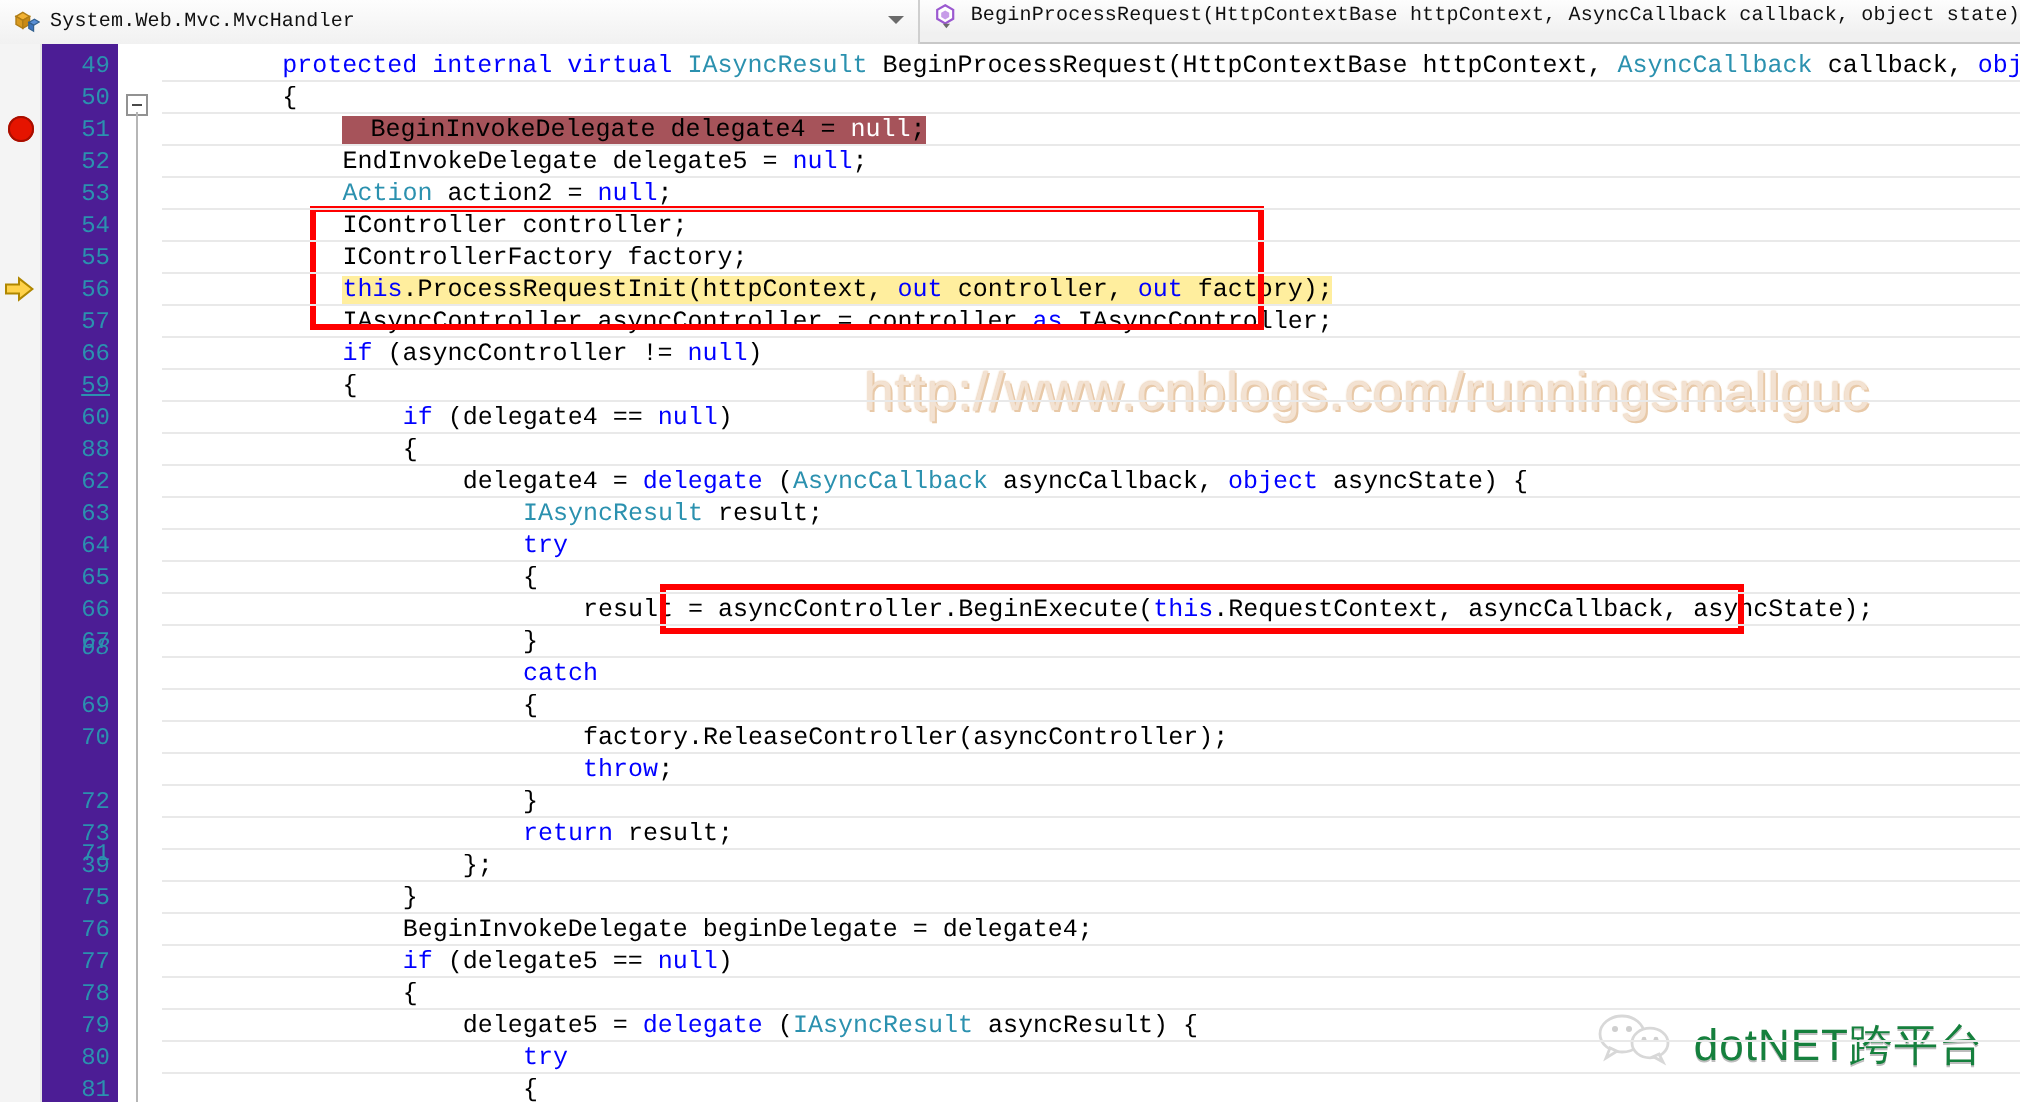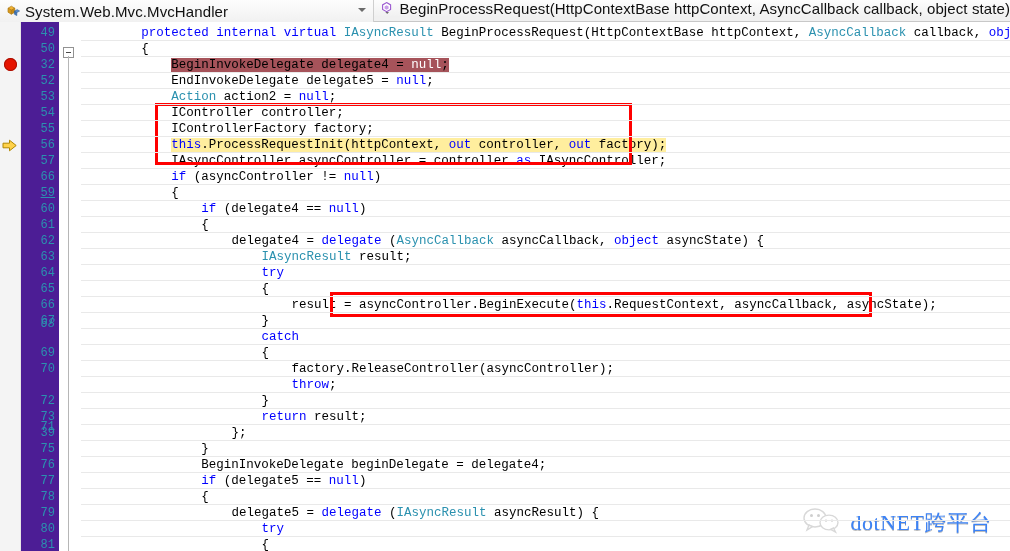--- a/index.html
+++ b/index.html
@@ -36,22 +36,22 @@
   }
   .navbar .topline{
     position:absolute;left:0;top:0;width:1010px;height:2px;background:#2d6ca8;
   }
   .nav-icon{
     width:14px;height:14px;margin-left:6px;margin-right:5px;
     flex:0 0 auto;position:relative;
   }
   .nav-label{
     white-space:nowrap;overflow:hidden;text-overflow:clip;
-    font-family:Liberation Sans, sans-serif;
-    font-size:15px;color:#101010;letter-spacing:0.1px;
+    font-family:Liberation Mono, monospace;
+    font-size:10px;color:#101010;letter-spacing:0.1px;
   }
   .nav-caret{
     position:absolute;right:7px;top:8px;
     width:0;height:0;border-left:4px solid transparent;border-right:4px solid transparent;
     border-top:4px solid #6b6b6b;
   }
 
   
   .editor{
     position:absolute;left:0;top:22px;width:1010px;height:529px;
@@ -111,21 +111,21 @@
   .code-line{
     position:absolute;left:0;height:16px;white-space:pre;
     font-family:"Liberation Mono","DejaVu Sans Mono",monospace;
     font-size:12.5px;line-height:16px;
   }
   .kw{color:#0000ff;}
   .type{color:#2b91af;}
   .plain{color:#000000;}
 
   
-  .hl-bp{background:#a6535a;color:#ffffff;}
+  .hl-bp{background:#a6535a;color:#ffffff;padding-left:14px;}
   .hl-bp .kw,.hl-bp .type{color:#ffffff;}
   .hl-cur{background:#ffee9e;}
 
   
   .redbox{
     position:absolute;border:3px solid #ff0000;box-sizing:border-box;
     pointer-events:none;background:transparent;
   }
 
   
@@ -139,22 +139,22 @@
     pointer-events:none;
   }
 
   
   .brand{
     position:absolute;right:18px;bottom:12px;
     display:flex;align-items:center;gap:9px;
     pointer-events:none;
   }
   .brand-text{
-    font-family:Liberation Serif, serif;
-    font-size:22px;color:#3b82f6;
+    font-family:Liberation Sans, sans-serif;
+    font-size:22px;color:#15803d;
     text-shadow:0 1px 0 #bdbdbd;
     letter-spacing:0.5px;white-space:nowrap;
   }
 </style>
 </head>
 <body>
 
 <div id="app">
 
   <div class="navbar">
@@ -185,31 +185,31 @@
       <span class="nav-label">BeginProcessRequest(HttpContextBase httpContext, AsyncCallback callback, object state)</span>
     </div>
   </div>
 
   <div class="editor">
 
     <div class="gutter-indicator"></div>
     <div class="gutter-numbers">
         <div class="line-no" style="top: 3px;">49</div>
         <div class="line-no" style="top: 19px;">50</div>
-        <div class="line-no" style="top: 35px;">32</div>
+        <div class="line-no" style="top: 35px;">51</div>
         <div class="line-no" style="top: 51px;">52</div>
         <div class="line-no" style="top: 67px;">53</div>
         <div class="line-no" style="top: 83px;">54</div>
         <div class="line-no" style="top: 99px;">55</div>
         <div class="line-no" style="top: 115px;">56</div>
         <div class="line-no" style="top: 131px;">57</div>
         <div class="line-no" style="top: 147px;">66</div>
         <div class="line-no" style="top: 163px; text-decoration: underline;">59</div>
         <div class="line-no" style="top: 179px;">60</div>
-        <div class="line-no" style="top: 195px;">61</div>
+        <div class="line-no" style="top: 195px;">88</div>
         <div class="line-no" style="top: 211px;">62</div>
         <div class="line-no" style="top: 227px;">63</div>
         <div class="line-no" style="top: 243px;">64</div>
         <div class="line-no" style="top: 259px;">65</div>
         <div class="line-no" style="top: 275px;">66</div>
         <div class="line-no" style="top: 291px;">67</div>
         <div class="line-no" style="top: 294px; font-style: italic;">68</div>
         <div class="line-no" style="top: 323px;">69</div>
         <div class="line-no" style="top: 339px;">70</div>
         <div class="line-no" style="top: 355px; margin-top: 42px;">71</div>
@@ -232,20 +232,21 @@
     <div class="breakpoint" id="bp-glyph" style="top: 36px;"></div>
 
     <div class="curr-arrow" id="cur-glyph" style="top: 116px;">
       <svg width="16" height="13" viewBox="0 0 16 13">
         <path d="M1 4.2 L7.5 4.2 L7.5 1.2 L14.2 6.5 L7.5 11.8 L7.5 8.8 L1 8.8 Z" fill="#ffd24a" stroke="#b08700" stroke-width="1"></path>
       </svg>
     </div>
 
     <div class="code" id="code-surface"><div class="code-line" style="top: 3px; left: 60.16px;"><span><span class="kw">protected internal virtual </span><span class="type">IAsyncResult</span><span class="plain"> BeginProcessRequest(HttpContextBase httpContext, </span><span class="type">AsyncCallback</span><span class="plain"> callback, </span><span class="kw">object</span></span></div><div class="code-line" style="top: 19px; left: 60.16px;"><span><span class="plain">{</span></span></div><div class="code-line" style="top: 35px; left: 90.24px;"><span class="hl-bp"><span class="plain">BeginInvokeDelegate delegate4 = </span><span class="kw">null</span><span class="plain">;</span></span></div><div class="code-line" style="top: 51px; left: 90.24px;"><span><span class="plain">EndInvokeDelegate delegate5 = </span><span class="kw">null</span><span class="plain">;</span></span></div><div class="code-line" style="top: 67px; left: 90.24px;"><span><span class="type">Action</span><span class="plain"> action2 = </span><span class="kw">null</span><span class="plain">;</span></span></div><div class="code-line" style="top: 83px; left: 90.24px;"><span><span class="plain">IController controller;</span></span></div><div class="code-line" style="top: 99px; left: 90.24px;"><span><span class="plain">IControllerFactory factory;</span></span></div><div class="code-line" style="top: 115px; left: 90.24px;"><span class="hl-cur"><span class="kw">this</span><span class="plain">.ProcessRequestInit(httpContext, </span><span class="kw">out</span><span class="plain"> controller, </span><span class="kw">out</span><span class="plain"> factory);</span></span></div><div class="code-line" style="top: 131px; left: 90.24px;"><span><span class="plain">IAsyncController asyncController = controller </span><span class="kw">as</span><span class="plain"> IAsyncController;</span></span></div><div class="code-line" style="top: 147px; left: 90.24px;"><span><span class="kw">if</span><span class="plain"> (asyncController != </span><span class="kw">null</span><span class="plain">)</span></span></div><div class="code-line" style="top: 163px; left: 90.24px;"><span><span class="plain">{</span></span></div><div class="code-line" style="top: 179px; left: 120.32px;"><span><span class="kw">if</span><span class="plain"> (delegate4 == </span><span class="kw">null</span><span class="plain">)</span></span></div><div class="code-line" style="top: 195px; left: 120.32px;"><span><span class="plain">{</span></span></div><div class="code-line" style="top: 211px; left: 150.4px;"><span><span class="plain">delegate4 = </span><span class="kw">delegate</span><span class="plain"> (</span><span class="type">AsyncCallback</span><span class="plain"> asyncCallback, </span><span class="kw">object</span><span class="plain"> asyncState) {</span></span></div><div class="code-line" style="top: 227px; left: 180.48px;"><span><span class="type">IAsyncResult</span><span class="plain"> result;</span></span></div><div class="code-line" style="top: 243px; left: 180.48px;"><span><span class="kw">try</span></span></div><div class="code-line" style="top: 259px; left: 180.48px;"><span><span class="plain">{</span></span></div><div class="code-line" style="top: 275px; left: 210.56px;"><span><span class="plain">result = asyncController.BeginExecute(</span><span class="kw">this</span><span class="plain">.RequestContext, asyncCallback, asyncState);</span></span></div><div class="code-line" style="top: 291px; left: 180.48px;"><span><span class="plain">}</span></span></div><div class="code-line" style="top: 307px; left: 180.48px;"><span><span class="kw">catch</span></span></div><div class="code-line" style="top: 323px; left: 180.48px;"><span><span class="plain">{</span></span></div><div class="code-line" style="top: 339px; left: 210.56px;"><span><span class="plain">factory.ReleaseController(asyncController);</span></span></div><div class="code-line" style="top: 355px; left: 210.56px;"><span><span class="kw">throw</span><span class="plain">;</span></span></div><div class="code-line" style="top: 371px; left: 180.48px;"><span><span class="plain">}</span></span></div><div class="code-line" style="top: 387px; left: 180.48px;"><span><span class="kw">return</span><span class="plain"> result;</span></span></div><div class="code-line" style="top: 403px; left: 150.4px;"><span><span class="plain">};</span></span></div><div class="code-line" style="top: 419px; left: 120.32px;"><span><span class="plain">}</span></span></div><div class="code-line" style="top: 435px; left: 120.32px;"><span><span class="plain">BeginInvokeDelegate beginDelegate = delegate4;</span></span></div><div class="code-line" style="top: 451px; left: 120.32px;"><span><span class="kw">if</span><span class="plain"> (delegate5 == </span><span class="kw">null</span><span class="plain">)</span></span></div><div class="code-line" style="top: 467px; left: 120.32px;"><span><span class="plain">{</span></span></div><div class="code-line" style="top: 483px; left: 150.4px;"><span><span class="plain">delegate5 = </span><span class="kw">delegate</span><span class="plain"> (</span><span class="type">IAsyncResult</span><span class="plain"> asyncResult) {</span></span></div><div class="code-line" style="top: 499px; left: 180.48px;"><span><span class="kw">try</span></span></div><div class="code-line" style="top: 515px; left: 180.48px;"><span><span class="plain">{</span></span></div></div>
 
+    <div class="watermark" id="watermark" style="left: 432px; top: 159px;">http://www.cnblogs.com/runningsmallguc</div>
 
     <div id="annotation-layer">
         <div class="redbox" style="left: 155px; top: 81px; width: 477px; height: 62px;"></div>
         <div class="redbox" style="left: 330px; top: 270px; width: 542px; height: 25px;"></div>
       </div>
 
     <div class="brand">
       <span>
         <svg width="40" height="28" viewBox="0 0 40 28">
           <ellipse cx="13" cy="11" rx="11" ry="9" fill="#ffffff" stroke="#d8d8d8" stroke-width="1.4"></ellipse>

